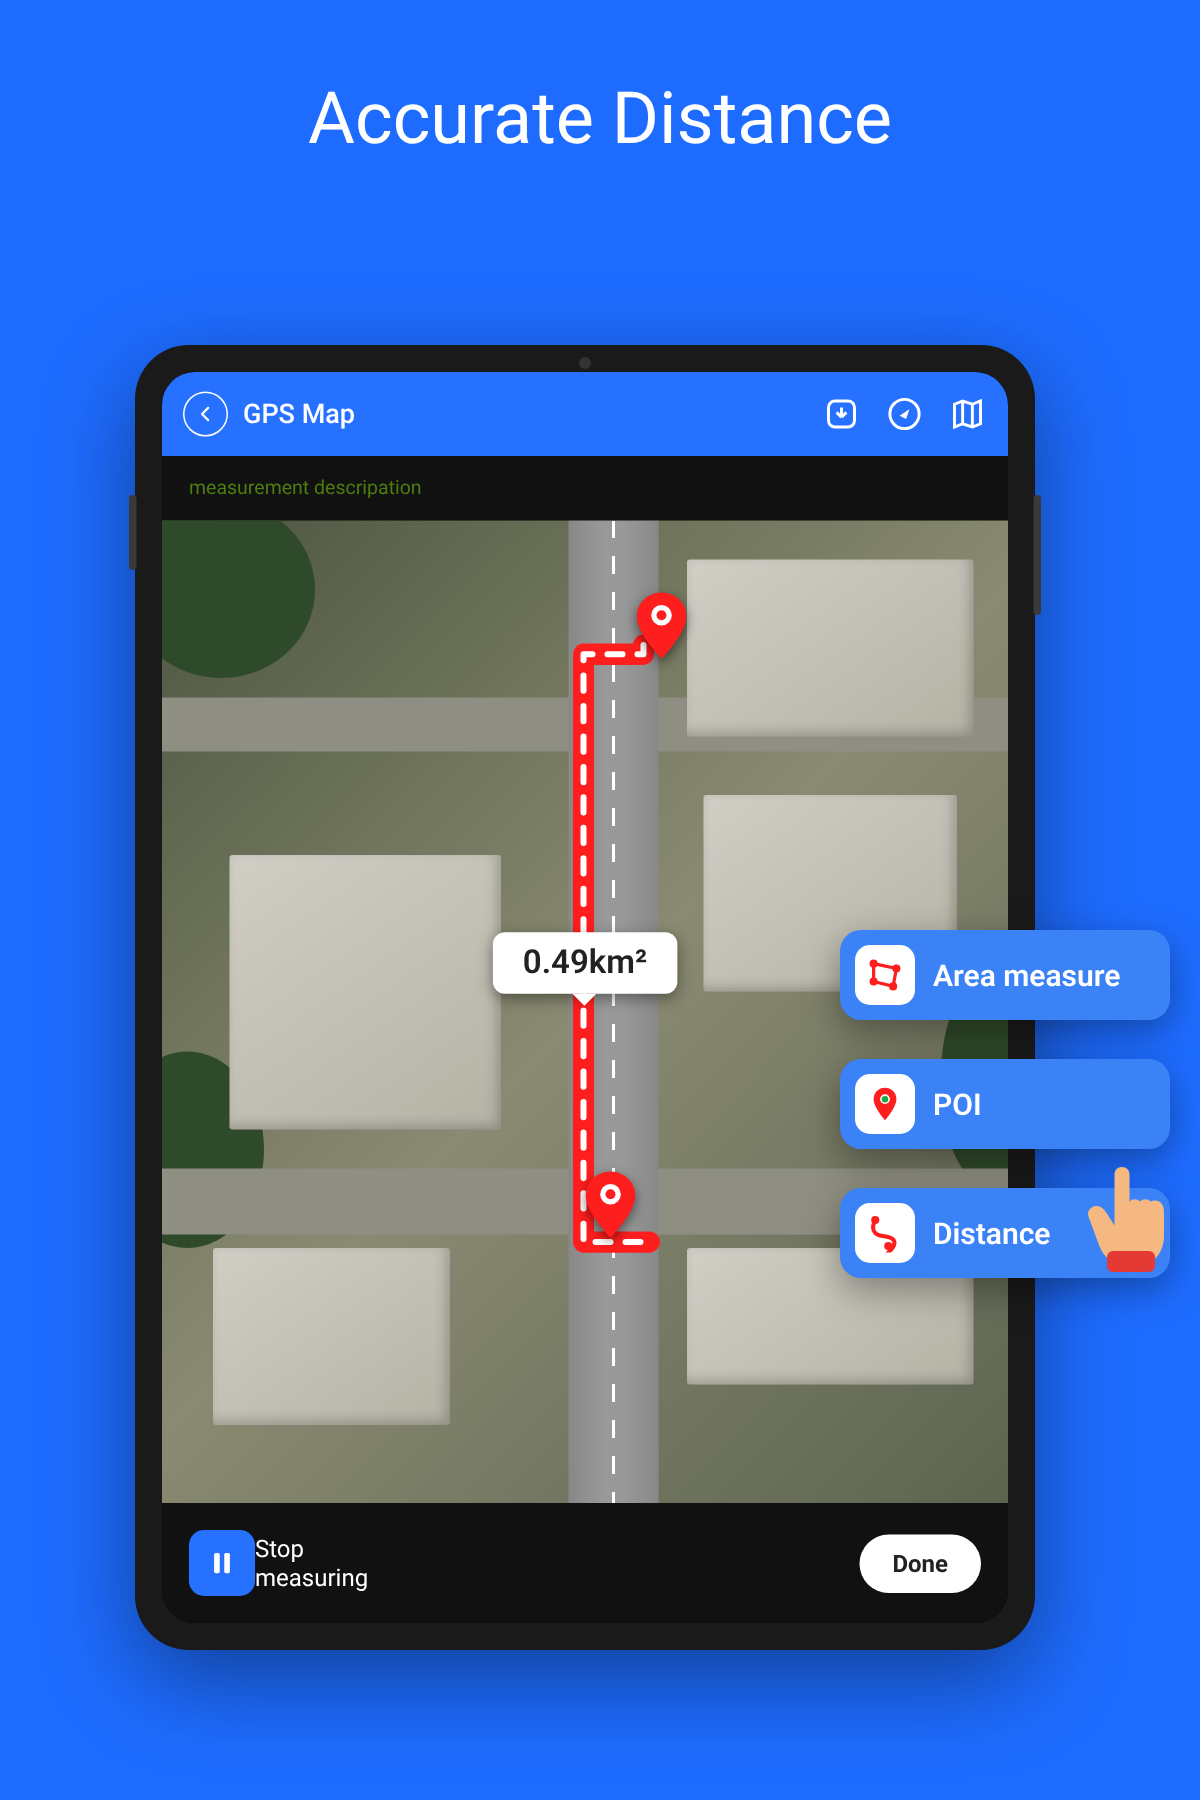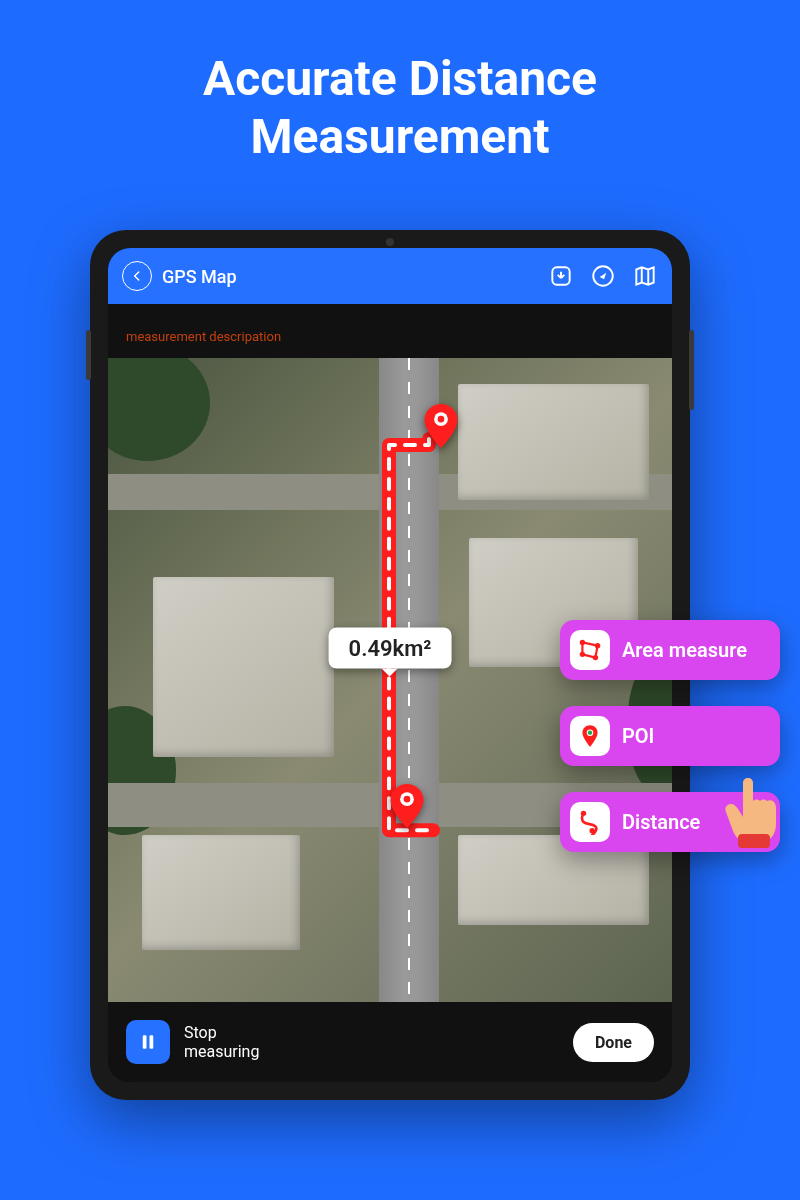--- a/index.html
+++ b/index.html
@@ -1,29 +1,29 @@
 <!DOCTYPE html>
 <html><head>
 <meta charset="utf-8">
 <style>
 *{margin:0;padding:0;box-sizing:border-box;font-family:-apple-system,BlinkMacSystemFont,"Segoe UI",Roboto,sans-serif}
 body{width:800px;height:1200px;background:#1e6cff;overflow:hidden;position:relative}
-.promo-title{color:#fff;font-size:48px;font-weight:700;text-align:center;padding:50px 40px 30px;line-height:1.2}
+.promo-title{color:#fff;font-size:48px;font-weight:400;text-align:center;padding:50px 40px 30px;line-height:1.2}
 .tablet{position:absolute;left:90px;top:230px;width:600px;height:870px;background:#1a1a1a;border-radius:36px;padding:18px;box-shadow:0 20px 60px rgba(0,0,0,.4)}
 .tablet::before{content:"";position:absolute;top:8px;left:50%;transform:translateX(-50%);width:8px;height:8px;background:#333;border-radius:50%}
 .screen{width:100%;height:100%;background:#000;border-radius:22px;overflow:hidden;display:flex;flex-direction:column;position:relative}
 .appbar{background:#2671ff;height:56px;display:flex;align-items:center;padding:4px 14px;gap:10px}
 .back-btn{width:30px;height:30px;border:1.5px solid #fff;border-radius:50%;display:flex;align-items:center;justify-content:center;cursor:pointer}
 .back-btn svg{width:14px;height:14px}
 .app-title{color:#fff;font-size:18px;font-weight:500;flex:1}
 .bar-icon{width:26px;height:26px;display:flex;align-items:center;justify-content:center;cursor:pointer;margin-left:6px}
 .bar-icon svg{stroke:#fff;fill:none;stroke-width:1.8}
 .info{background:#111;padding:14px 18px}
 .info-dist{color:#fff;font-size:15px}
-.info-desc{color:#c2410c;font-size:13px;margin-top:11px}
+.info-desc{color:#4d7c0f;font-size:13px;margin-top:0}
 .map{flex:1;position:relative;overflow:hidden;background:linear-gradient(135deg,#4a5440 0%,#6b7158 25%,#8a8a72 50%,#5c6450 100%)}
 .road-v{position:absolute;left:48%;top:0;bottom:0;width:60px;background:linear-gradient(90deg,#888 0%,#999 40%,#999 60%,#888 100%)}
 .road-v::after{content:"";position:absolute;left:50%;top:0;bottom:0;width:2px;background:repeating-linear-gradient(#fff 0 12px,transparent 12px 24px);transform:translateX(-50%)}
 .road-h1{position:absolute;left:0;right:0;top:18%;height:36px;background:#8e8e82}
 .road-h2{position:absolute;left:0;right:0;top:66%;height:44px;background:#8e8e82}
 .bldg{position:absolute;background:linear-gradient(145deg,#d0cec5,#b5b2a5);border-radius:2px;box-shadow:inset -3px -3px 8px rgba(0,0,0,.2)}
 .b1{left:8%;top:34%;width:32%;height:28%}
 .b2{right:4%;top:4%;width:34%;height:18%}
 .b3{right:6%;top:28%;width:30%;height:20%}
 .b4{left:6%;top:74%;width:28%;height:18%}
@@ -33,41 +33,40 @@
 .g2{left:-6%;top:54%;width:18%;height:20%}
 .g3{right:-4%;top:46%;width:12%;height:22%}
 .mpath{position:absolute;left:48%;top:12%;bottom:26%;width:60px;pointer-events:none}
 .mpath svg{width:100%;height:100%;overflow:visible}
 .pin{position:absolute;width:34px;height:44px;transform:translate(-50%,-100%)}
 .pin svg{width:100%;height:100%;filter:drop-shadow(0 3px 4px rgba(0,0,0,.5))}
 .pinA{left:59%;top:14%}
 .pinB{left:53%;top:73%}
 .measure-label{position:absolute;left:50%;top:45%;transform:translate(-50%,-50%);background:#fff;padding:8px 20px;border-radius:8px;font-size:22px;font-weight:600;color:#222;box-shadow:0 3px 10px rgba(0,0,0,.4)}
 .measure-label::after{content:"";position:absolute;left:50%;bottom:-8px;transform:translateX(-50%);border:8px solid transparent;border-top-color:#fff;border-bottom:none}
-.bottombar{background:#111;height:80px;display:flex;align-items:center;padding:0 18px;gap:14px}
+.bottombar{background:#111;height:80px;display:flex;align-items:center;padding:0 18px;}
 .pause-btn{width:44px;height:44px;background:#2671ff;border-radius:10px;display:flex;align-items:center;justify-content:center;cursor:pointer}
 .pause-btn svg{width:18px;height:18px}
 .stop-text{color:#fff;font-size:16px;line-height:1.2;flex:1}
 .done-btn{background:#fff;color:#222;font-size:16px;font-weight:700;padding:10px 22px;border-radius:22px;border:none;cursor:pointer}
 .fab-col{position:absolute;right:20px;top:620px;display:flex;flex-direction:column;gap:26px;z-index:10}
-.fab{background:#d946ef;border-radius:14px;padding:10px 18px 10px 10px;display:flex;align-items:center;gap:12px;box-shadow:0 8px 24px rgba(0,0,0,.35);cursor:pointer;min-width:220px}
+.fab{background:#3b82f6;border-radius:14px;padding:10px 18px 10px 10px;display:flex;align-items:center;gap:12px;box-shadow:0 8px 24px rgba(0,0,0,.35);cursor:pointer;min-width:220px}
 .fab-ico{width:40px;height:40px;background:#fff;border-radius:10px;display:flex;align-items:center;justify-content:center}
 .fab-ico svg{width:26px;height:26px}
 .fab-label{color:#fff;font-size:20px;font-weight:600}
 .hand{position:absolute;right:10px;top:770px;width:70px;height:80px;z-index:11;pointer-events:none}
 .vol{position:absolute;background:#3a3a3a;border-radius:3px}
 .volL{left:-4px;top:100px;width:5px;height:50px}
 .volR{right:-4px;top:100px;width:5px;height:80px}
 </style>
 </head>
 <body>
 
 <div class="promo-title">
   <span>Accurate Distance</span><br>
-  <span>Measurement</span>
 </div>
 
 <div class="tablet">
   <div class="vol volL"></div>
   <div class="vol volR"></div>
   <div class="screen">
 
     <div class="appbar">
       <div class="back-btn">
         <svg viewBox="0 0 24 24">

